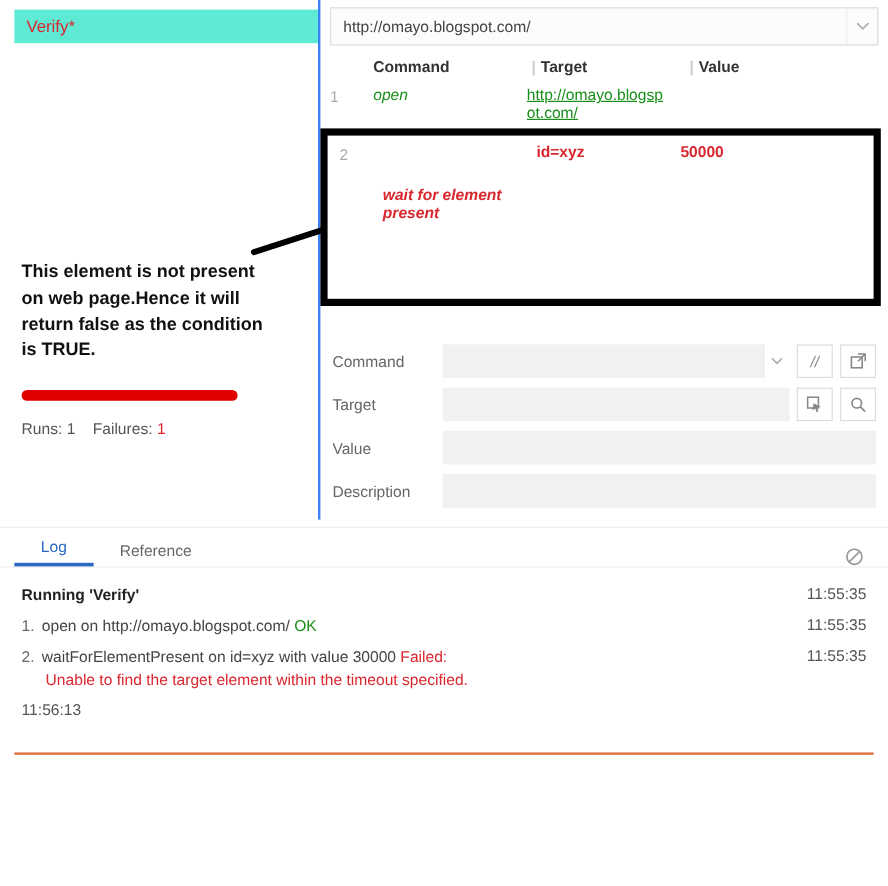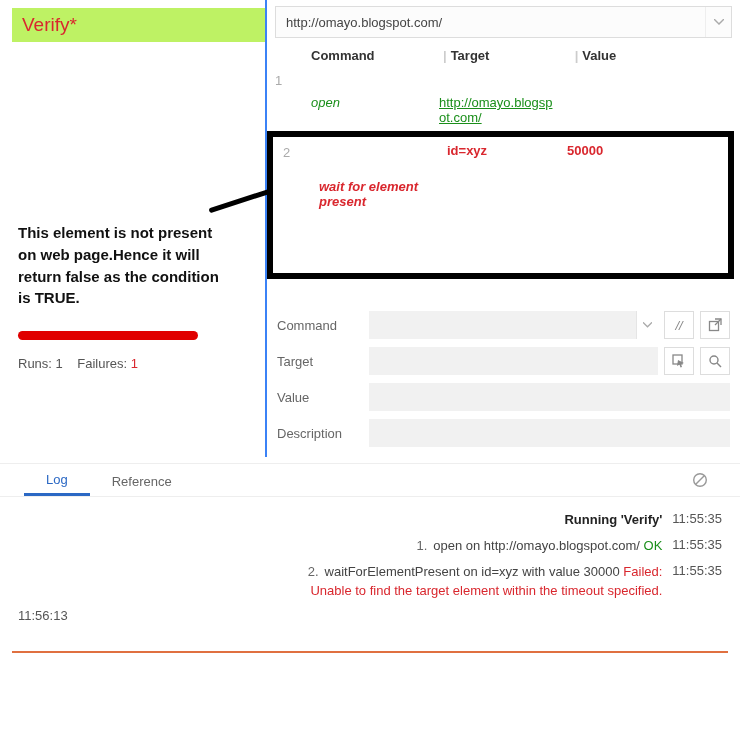--- a/index.html
+++ b/index.html
@@ -16,23 +16,23 @@
   .top { display: flex; position: relative; }
 
   
   .left {
     width: 265px;
     padding: 8px 0 0 12px;
     position: relative;
   }
   .test-title {
     color: #d9272e;
-    font-size: 19px;
+    font-size: 14px;
     padding: 6px 10px;
-    background: #bef264;
+    background: #5eead4;
     margin-bottom: 10px;
   }
   .annotation {
     font-family: "Segoe UI", Arial, sans-serif;
     font-size: 15px;
     font-weight: bold;
     color: #111;
     line-height: 1.45;
     margin-top: 180px;
     padding-left: 6px;
@@ -97,21 +97,21 @@
   .col-tgt { width: 120px; }
   .col-val { flex: 1; }
   .grid-header .sep { color: #ccc; padding: 0 4px; }
 
   .grid-row {
     display: flex;
     padding: 4px 8px;
     align-items: flex-start;
   }
   .grid-row .col-idx { color: #aaa; padding-top: 2px; }
-  .row-open .col-cmd, .row-open .col-tgt { color: #1a8f1a; margin-top: 24px; }
+  .row-open .col-cmd, .row-open .col-tgt { color: #1a8f1a; }
   .row-open .col-cmd { font-style: italic; }
   .row-open .col-tgt { text-decoration: underline; word-break: break-all; }
 
   .row-wait-wrap {
     border: 6px solid #000;
     margin: 2px 6px 2px 0;
     padding: 2px 2px 60px 2px;
     position: relative;
   }
   .row-wait { color: #d9272e; font-weight: bold; }
@@ -175,39 +175,39 @@
     justify-content: center;
     color: #888;
     cursor: pointer;
   }
   .combo-wrap { display:flex; flex:1; }
 
   
   .bottom { padding: 6px 0 10px 0; }
   .tabs {
     display: flex;
-    align-items: center;
+    align-items: flex-end;
     border-top: 1px solid #eee;
     border-bottom: 1px solid #eee;
-    padding: 0 24px;
+    padding: 0 12px;
   }
   .tab {
     padding: 8px 22px 6px 22px;
     color: #666;
     cursor: pointer;
     position: relative;
   }
   .tab.active {
     color: #2b68c4;
     border-bottom: 3px solid #2b68c4;
   }
   .tabs .spacer { flex: 1; }
   .tabs .clear-icon { color: #999; width: 24px; text-align: center; cursor: pointer; font-size: 16px; }
 
-  .log-body { padding: 10px 18px; font-size: 13px; color: #444; text-align: right; }
+  .log-body { padding: 10px 18px; font-size: 13px; color: #444; }
   .log-line { display: flex; justify-content: space-between; padding: 4px 0; }
   .log-line .msg { flex: 1; padding-right: 10px; line-height: 1.4; }
   .log-line .ts { color: #555; white-space: nowrap; }
   .log-line.running .msg { font-weight: bold; color: #222; }
   .ok { color: #1a8f1a; }
   .fail-text { color: #d9272e; }
   .end-line .msg { color: #d9272e; font-weight: bold; }
   .num { color: #666; margin-right: 6px; }
 
   .footer-rule {

